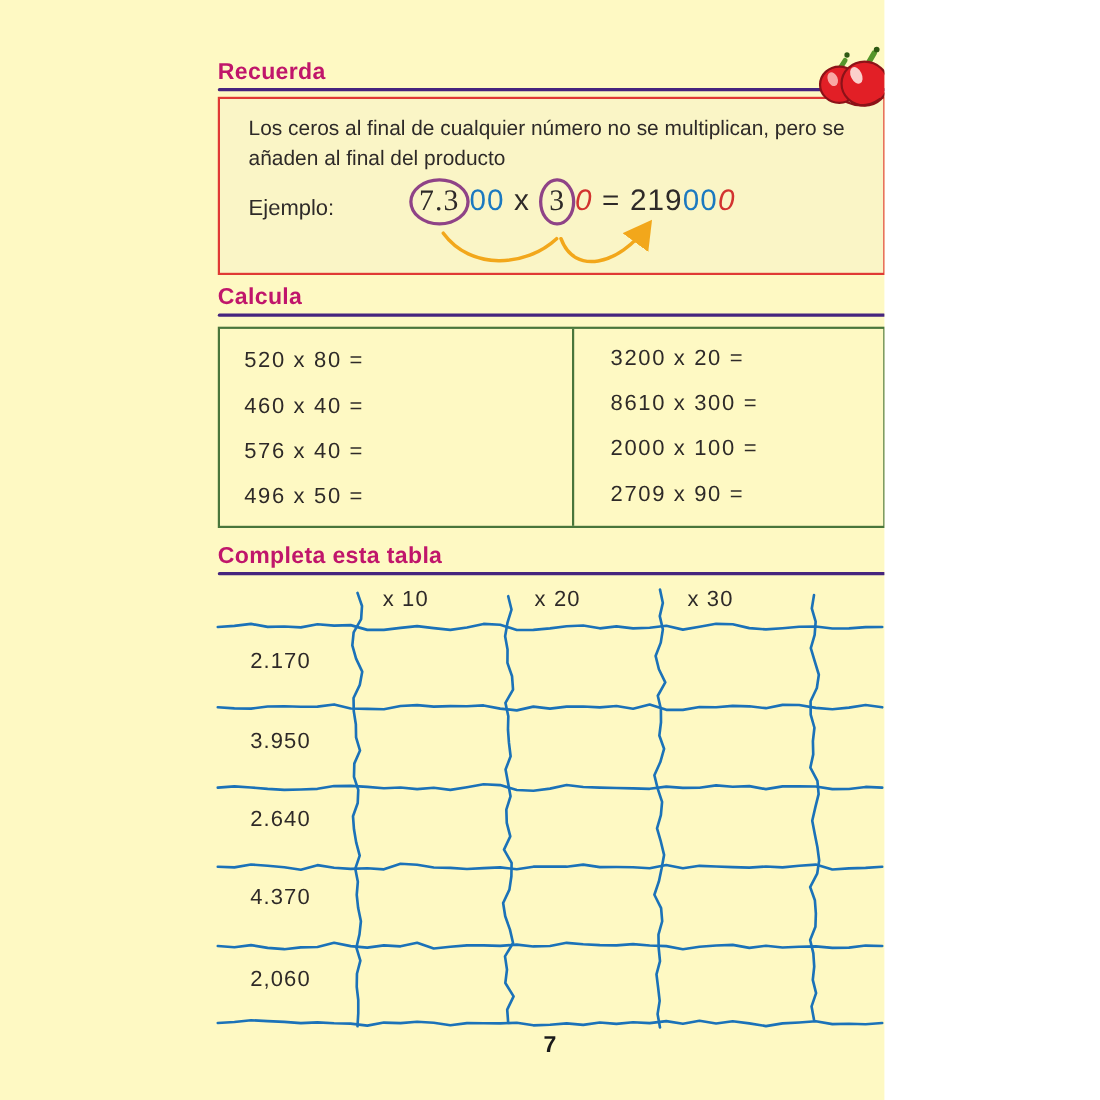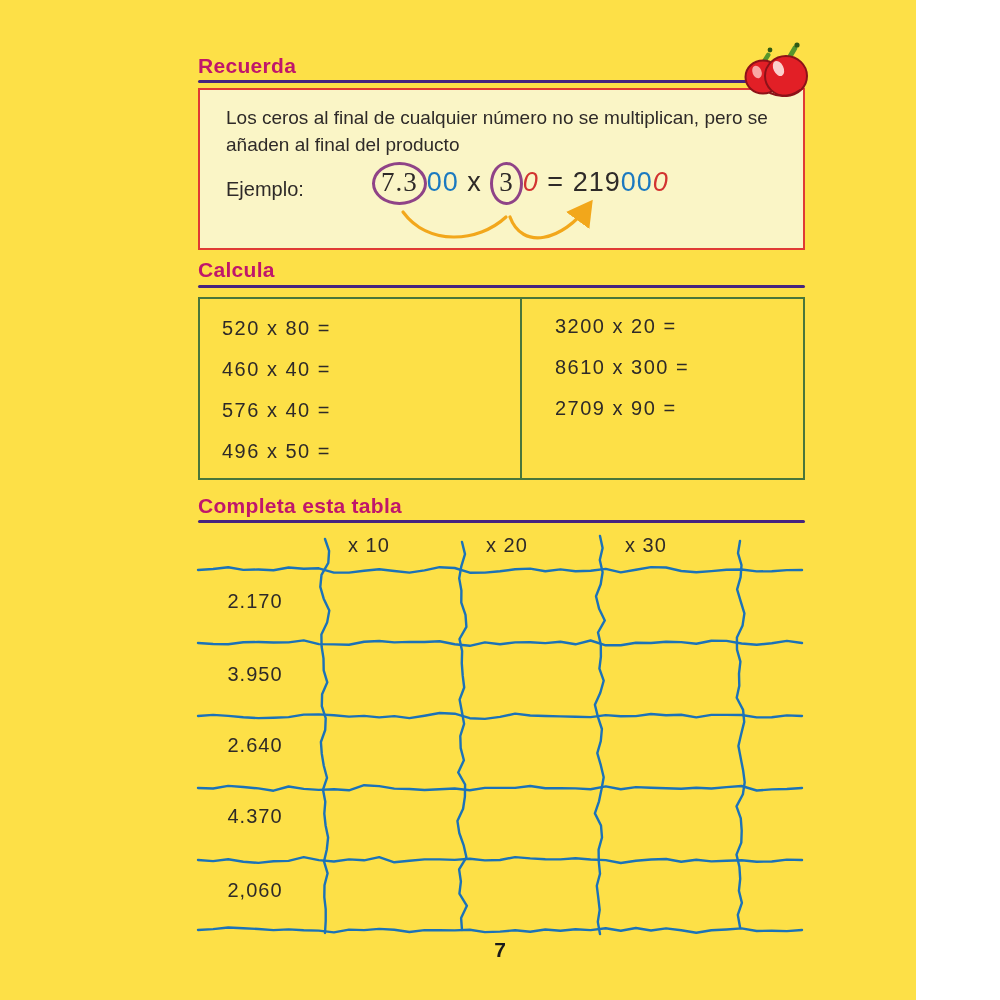--- a/index.html
+++ b/index.html
@@ -11,21 +11,21 @@
     --digit-blue: #1B79C0;
     --digit-red: #D23330;
     --circle-purple: #8F4387;
     --arrow-orange: #F2A71B;
     --calc-green-border: #49763B;
     --table-blue: #1B72B8;
   }
   * { margin:0; padding:0; box-sizing:border-box; }
   html,body { width:1000px; height:1000px; background:#fff;
     font-family:"Liberation Sans", sans-serif; color:var(--text-dark); }
-  .page { position:relative; width:916px; height:1000px; background:#fde047; overflow:hidden; }
+  .page { position:relative; width:804px; height:1000px; background:#fef9c3; overflow:hidden; }
 
   .section-title { position:absolute; left:198px; width:607px; font-size:21px; font-weight:bold;
     color:var(--header-magenta); letter-spacing:0.3px; }
   .section-rule { position:absolute; left:198px; width:607px; height:3px;
     background:var(--rule-purple); border-radius:2px; }
 
   .apples { position:absolute; left:740px; top:40px; z-index:5; }
 
   .remember-box { position:absolute; left:198px; top:88px; width:607px; height:162px;
     background:var(--box-yellow-bg); border:2px solid var(--box-red-border); }
@@ -109,20 +109,21 @@
   <div class="calc-box">
     <div class="calc-col-left">
       <div class="calc-problem">520 x 80 =</div>
       <div class="calc-problem">460 x 40 =</div>
       <div class="calc-problem">576 x 40 =</div>
       <div class="calc-problem">496 x 50 =</div>
     </div>
     <div class="calc-col-right">
       <div class="calc-problem">3200 x 20 =</div>
       <div class="calc-problem">8610 x 300 =</div>
+      <div class="calc-problem">2000 x 100 =</div>
       <div class="calc-problem">2709 x 90 =</div>
     </div>
   </div>
 
   <div class="section-title" style="top:494px;">Completa esta tabla</div>
   <div class="section-rule" style="top:520px;"></div>
 
   <div class="table-wrap">
     <svg class="grid-svg" id="gridSvg" viewBox="0 0 620 405">
         <path d="M8 37 L23.1 36.0 L38.2 34.2 L53.3 36.9 L68.4 36.5 L83.5 37.3 L98.6 34.5 L113.7 35.8 L128.8 35.3 L143.9 39.6 L159.0 39.6 L174.1 37.8 L189.2 36.2 L204.3 38.0 L219.4 39.6 L234.5 37.4 L249.6 34.2 L264.7 35.0 L279.8 39.7 L294.9 39.6 L310.0 38.3 L325.1 36.3 L340.2 35.6 L355.3 38.2 L370.4 36.4 L385.5 38.2 L400.6 37.7 L415.7 35.9 L430.8 39.4 L445.9 36.8 L461.0 34.1 L476.1 34.5 L491.2 38.0 L506.3 39.2 L521.4 38.1 L536.5 36.8 L551.6 36.5 L566.7 38.4 L581.8 38.2 L596.9 37.1 L612 37" fill="none" stroke="var(--table-blue)" stroke-width="2.4" stroke-linecap="round" stroke-linejoin="round"></path>

